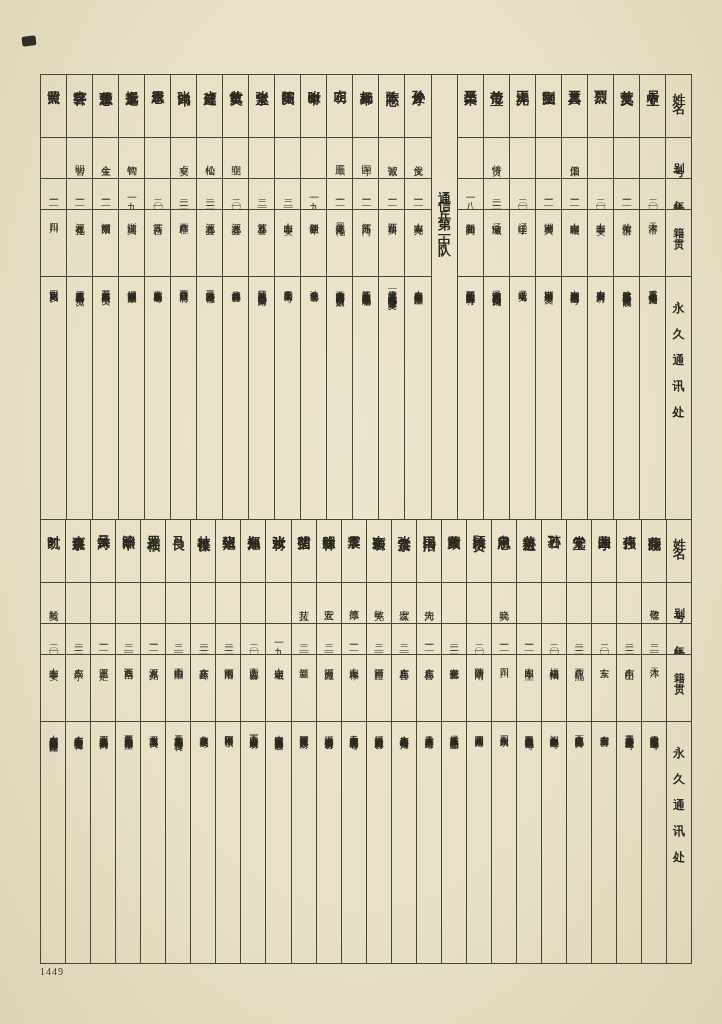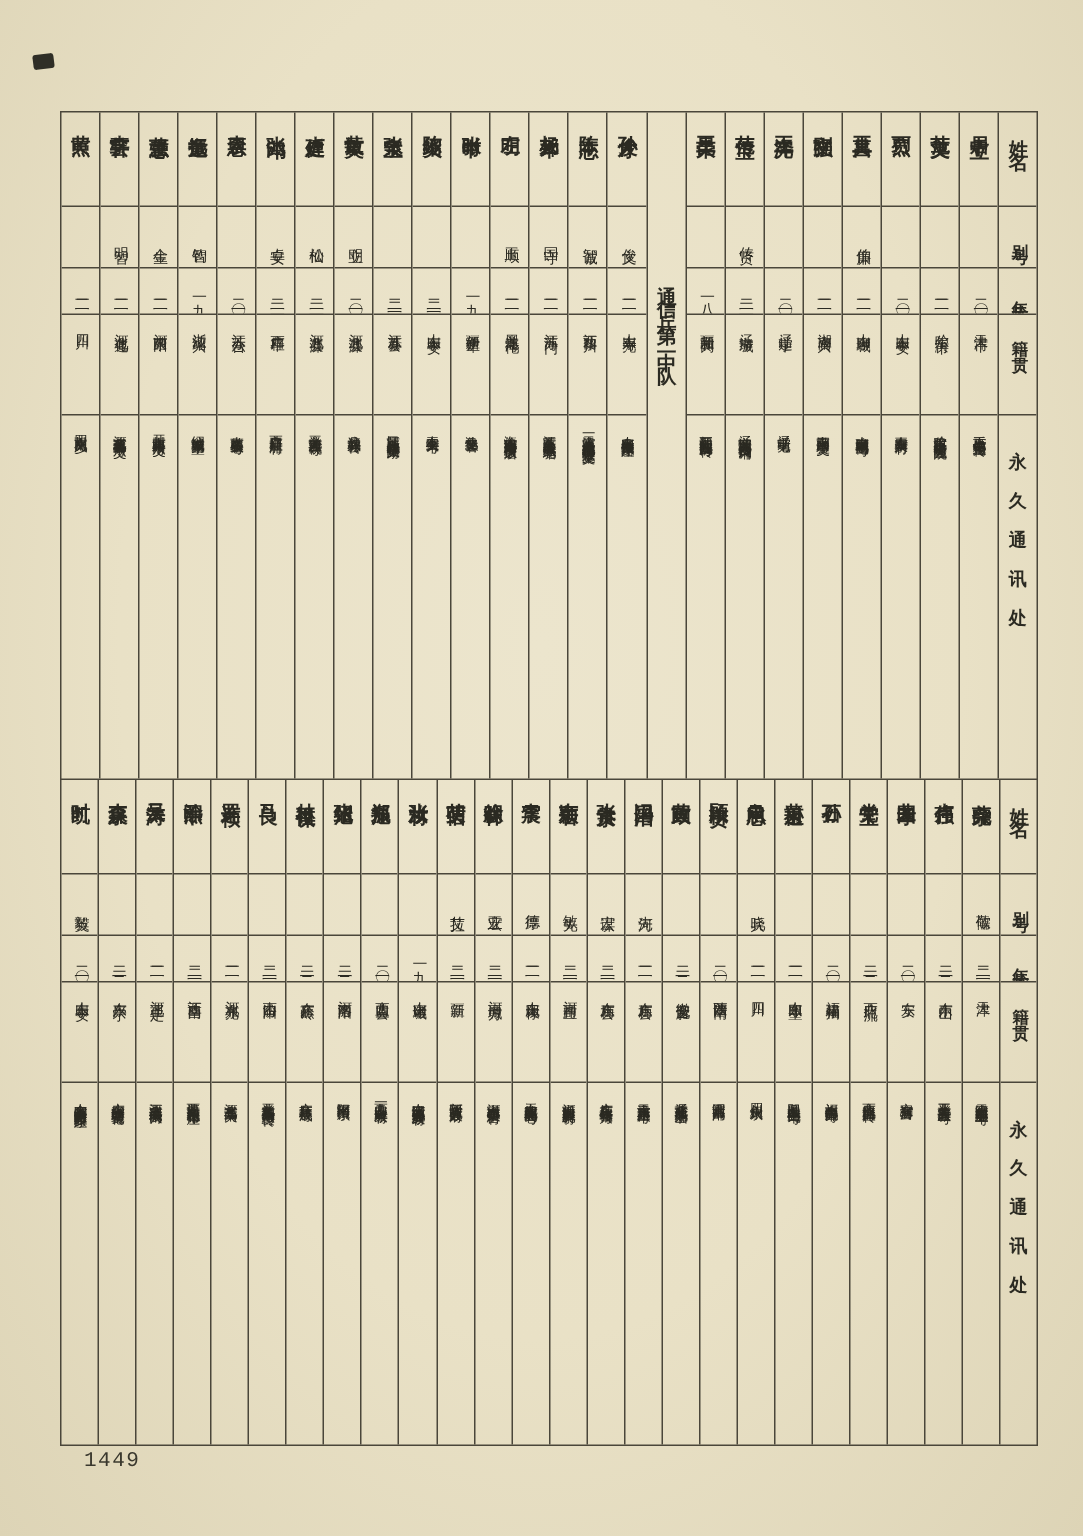--- a/index.html
+++ b/index.html
@@ -64,23 +64,23 @@
   .header-col .cell-age .v{font-size:11px;letter-spacing:3px;}
   .header-col .cell-native .v{font-size:11px;letter-spacing:12px;padding-top:8px;}
   .header-col .cell-address .v{font-size:12px;letter-spacing:26px;padding-top:14px;line-height:14px;}
   
   .divider-col{justify-content:center;flex-direction:row;display:flex;}
   .divider-text{
     writing-mode:vertical-rl;text-orientation:upright;
     font-size:13px;font-weight:bold;letter-spacing:9px;padding-top:105px;
   }
   .page-number{
-    position:absolute;left:56px;top:966px;
-    font-family:Liberation Mono, monospace;
-    font-size:14px;letter-spacing:1px;color:#3a382e;
+    position:absolute;left:40px;top:966px;
+    font-family:Liberation Serif, serif;
+    font-size:10px;letter-spacing:1px;color:#3a382e;
   }
 </style>
 </head>
 <body>
 
 <div class="page">
   <div class="ink-mark"></div>
   <div class="table">
     <section class="band">
         <div class="col header-col">

